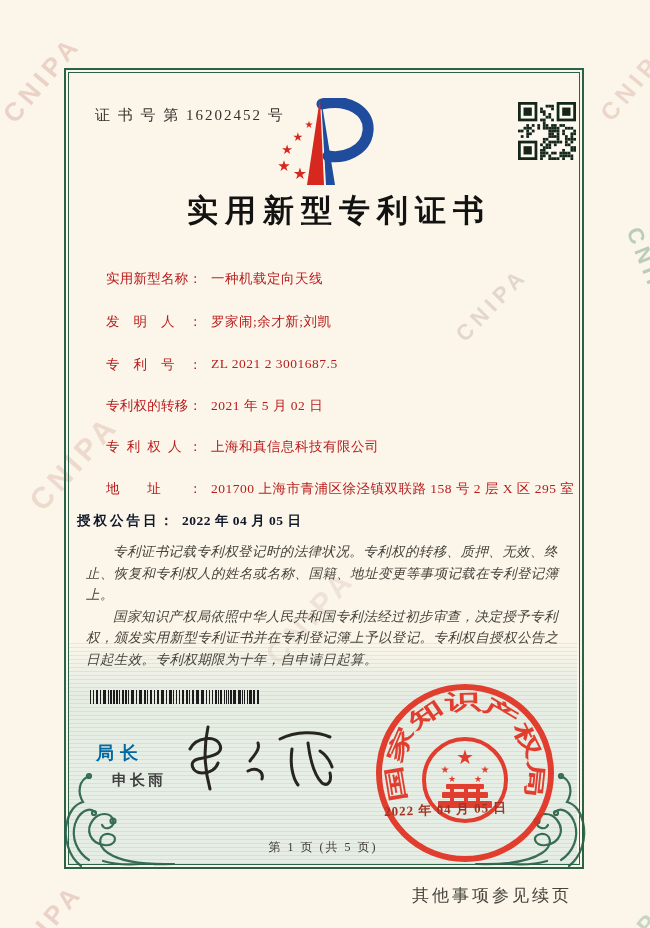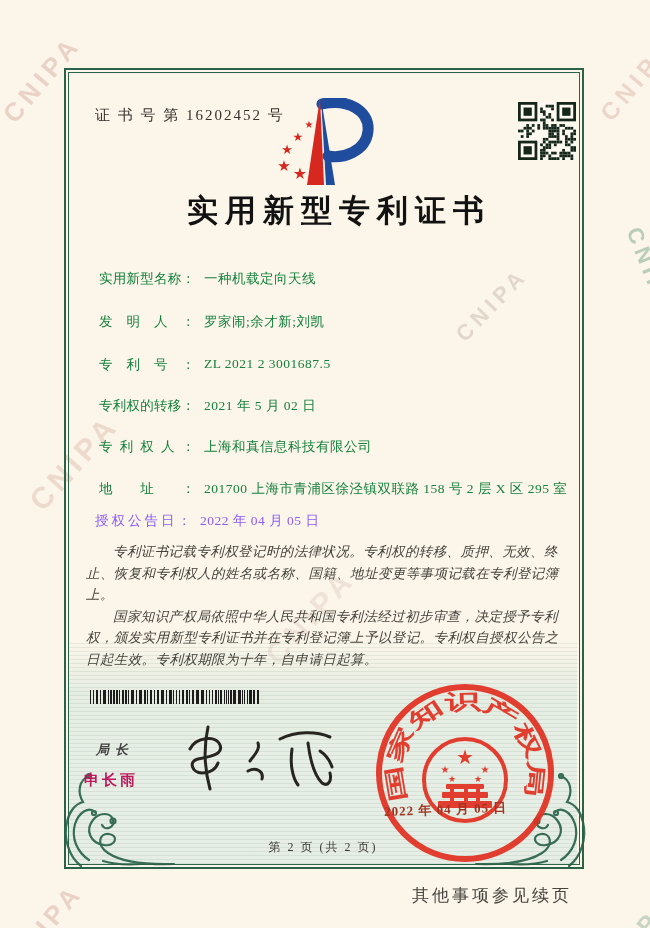--- a/index.html
+++ b/index.html
@@ -29,38 +29,38 @@
         linear-gradient(180deg,rgba(229,237,228,0) 0,rgba(226,235,225,.85) 55px,#e7eee5 120px,#e6ede4 100%);}
 
   
   .cert-no{left:95px;top:106px;font-size:15px;letter-spacing:2px;color:#34322c;z-index:2;}
   .logo{left:276px;top:98px;z-index:2;}
   .qr{left:518px;top:102px;z-index:2;}
   .title{left:65px;top:190px;width:548px;text-align:center;font-size:31px;font-weight:700;
          letter-spacing:7px;color:#121212;z-index:2;}
 
   
-  .field-row{left:99px;width:470px;font-size:13.5px;color:#15803d;z-index:2;white-space:nowrap;}
+  .field-row{left:106px;width:470px;font-size:13.5px;color:#b91c1c;z-index:2;white-space:nowrap;}
   .flabel{display:inline-block;width:96px;text-align:justify;text-align-last:justify;
           vertical-align:top;}
   .fvalue{margin-left:9px;letter-spacing:.5px;}
   .fy0{top:270px}.fy1{top:313px}.fy2{top:356px}.fy3{top:397px}.fy4{top:438px}.fy5{top:480px}
-  .grant-row{left:95px;top:512px;width:470px;font-size:13.5px;color:#8b5cf6;z-index:2;white-space:nowrap;}
+  .grant-row{left:77px;top:512px;width:470px;font-size:13.5px;color:#0f172a;z-index:2;white-space:nowrap;font-weight:bold;}
   .grant-no{position:absolute;left:288px;top:0;white-space:nowrap;}
 
   
   .paras{left:86px;top:541px;width:480px;z-index:2;}
   .paras p{margin:0;text-indent:2em;font-size:13.5px;line-height:21.5px;
            font-style:italic;color:#44433c;letter-spacing:.4px;}
 
   
   .barcode{left:90px;top:690px;z-index:2;}
-  .signer-title{left:96px;top:741px;font-size:13px;font-weight:700;letter-spacing:6px;color:#404040;z-index:2;
-                font-family:"Liberation Sans","DejaVu Sans",sans-serif;font-style:italic;}
-  .signer-name{left:84px;top:771px;font-size:15px;font-weight:700;letter-spacing:3px;color:#be185d;z-index:2;
+  .signer-title{left:96px;top:741px;font-size:18px;font-weight:700;letter-spacing:6px;color:#0369a1;z-index:2;
+                font-family:"Liberation Sans","DejaVu Sans",sans-serif;}
+  .signer-name{left:112px;top:771px;font-size:15px;font-weight:700;letter-spacing:3px;color:#404040;z-index:2;
                font-family:"Liberation Sans","DejaVu Sans",sans-serif;}
   .signature{left:180px;top:715px;z-index:2;}
   .seal{left:372px;top:680px;z-index:3;}
   .seal-date{left:384px;top:800px;width:170px;font-size:13px;font-weight:700;color:#a03322;
              letter-spacing:1px;transform:rotate(-2deg);z-index:4;white-space:nowrap;}
   .page-info{left:65px;top:839px;width:516px;text-align:center;font-size:12px;color:#3a3831;
              letter-spacing:2px;z-index:2;}
   .footer-note{left:0;top:884px;width:572px;text-align:right;font-size:17px;color:#45443e;
                letter-spacing:3px;z-index:2;}
 
@@ -371,14 +371,14 @@
       <rect x="70" y="112" width="46" height="6" rx="1"></rect>
       <rect x="66" y="121" width="54" height="7" rx="1"></rect>
       <rect x="78" y="109" width="4" height="12"></rect>
       <rect x="92" y="109" width="4" height="12"></rect>
       <rect x="104" y="109" width="4" height="12"></rect>
     </g>
   </g>
 </svg>
 <div class="abs seal-date">2022 年 04 月 05 日</div>
 
-<div class="abs page-info">第 2 页 (共 2 页)</div>
+<div class="abs page-info">第 1 页 (共 5 页)</div>
 <div class="abs footer-note">其他事项参见续页</div>
 
 </body></html>

